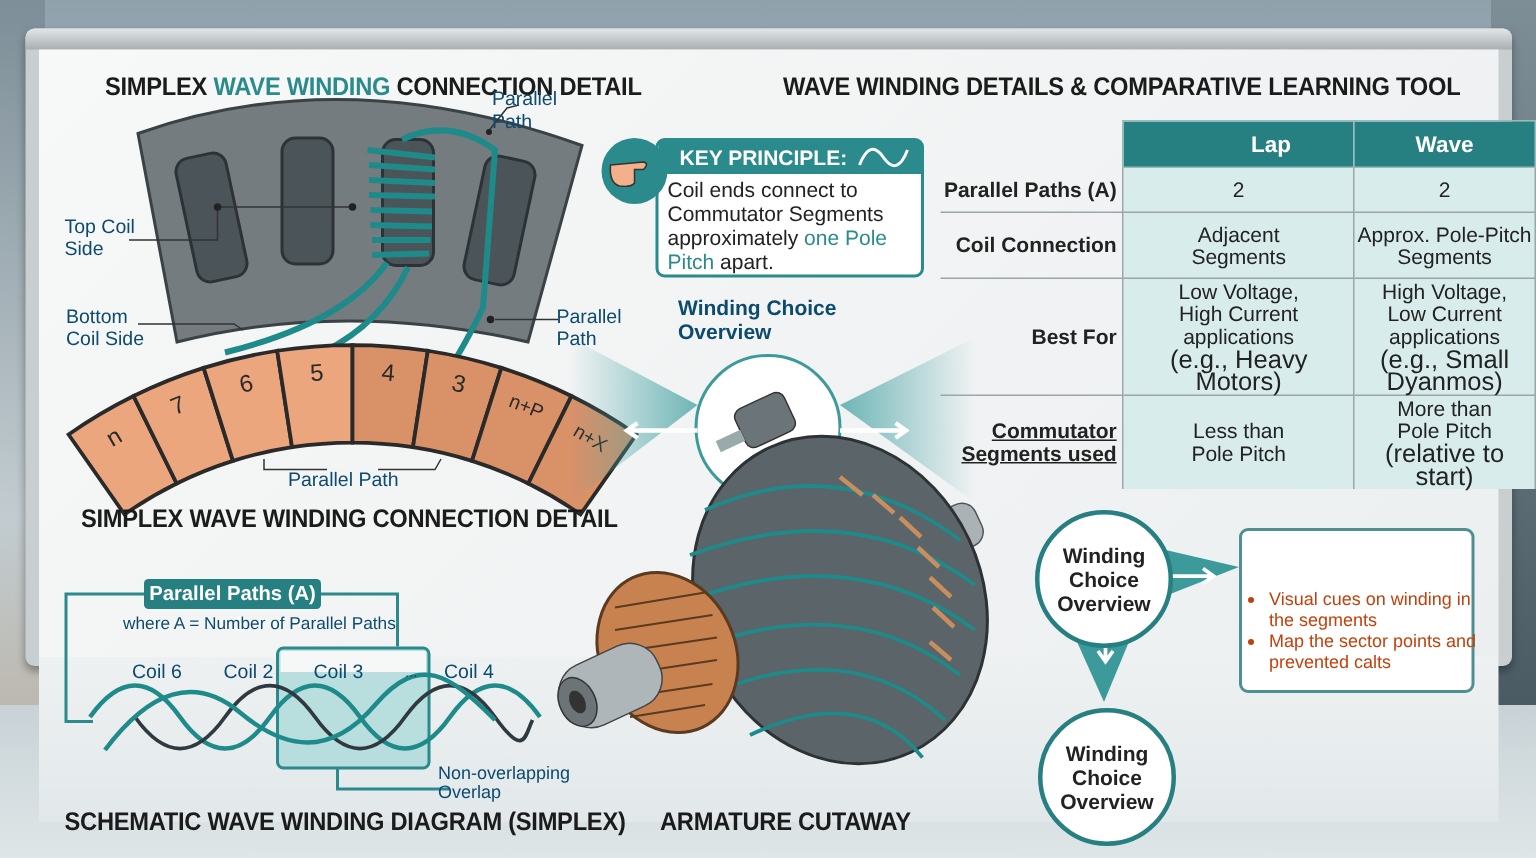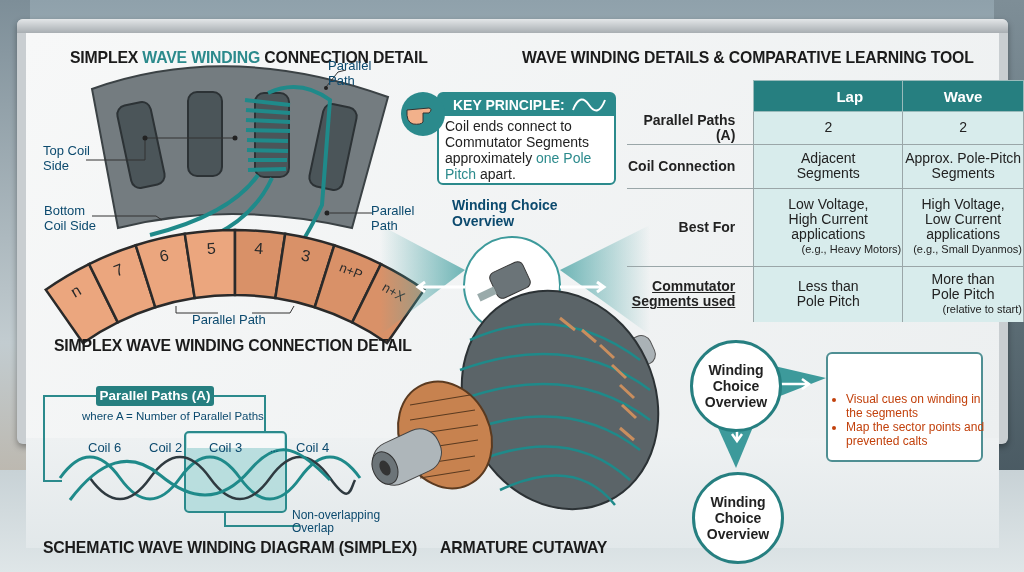--- a/index.html
+++ b/index.html
@@ -37,23 +37,23 @@
     border:2px solid #2b8a8c; border-radius:6px; background:#fff;margin-left:12px; }
   .kp-head { position:absolute; left:0; top:0; right:0; height:22px; background:#2b8a8c;
     color:#fff; font-weight:bold; font-size:14px; line-height:22px; padding-left:14px; }
   .kp-body { position:absolute; left:6px; top:24px; font-size:14px; line-height:16px; color:#222; }
   .kp-icon { position:absolute; left:401px; top:92px; width:44px; height:44px; border-radius:50%;
     background:#2b8a8c; }
   
   table.cmp { position:absolute; left:627px; top:80px; border-collapse:collapse; font-size:14px; }
   table.cmp th { background:#267f80; color:#fff; font-size:15px; height:28px; border:1px solid #9bb; }
   table.cmp td { border-bottom:1px solid #9aa6a8; text-align:center; line-height:15px; color:#222; }
-  table.cmp td.rowh { text-align:right; font-weight:bold; padding-right:18px; background:transparent; border-right:1px solid #9aa6a8; }
+  table.cmp td.rowh { text-align:right; font-weight:bold; padding-right:4px; background:transparent; border-right:1px solid #9aa6a8; }
   table.cmp td.cell { background:#d8ecec; border-right:1px solid #9aa6a8; }
-  .small { font-size:11px;text-align:right; }
+  .small { font-size:17px; }
   
   .wc-circle { position:absolute; border:3px solid #267f80; border-radius:50%; background:#fff;
     display:flex; align-items:center; justify-content:center; text-align:center;
     font-weight:bold; font-size:14px; line-height:16px; color:#222; }
   .howto { position:absolute; left:826px; top:352px; width:153px; height:106px;
     border:2px solid #4f8f93; border-radius:6px; background:#fff; }
   .howto-title { position:absolute; left:7px; top:5px; font-weight:bold; font-size:13.5px; line-height:16px; color:#1b1b1b; }
   .howto ul { position:absolute; left:4px; top:38px; margin:0; padding-left:14px; font-size:12px; line-height:14px; color:#c2410c; width:140px; }
   .pp-badge { position:absolute; left:96px; top:386px; width:118px; height:20px; background:#267f80; color:#fff;
     font-weight:bold; font-size:13.5px; line-height:20px; text-align:center; border-radius:3px; }

